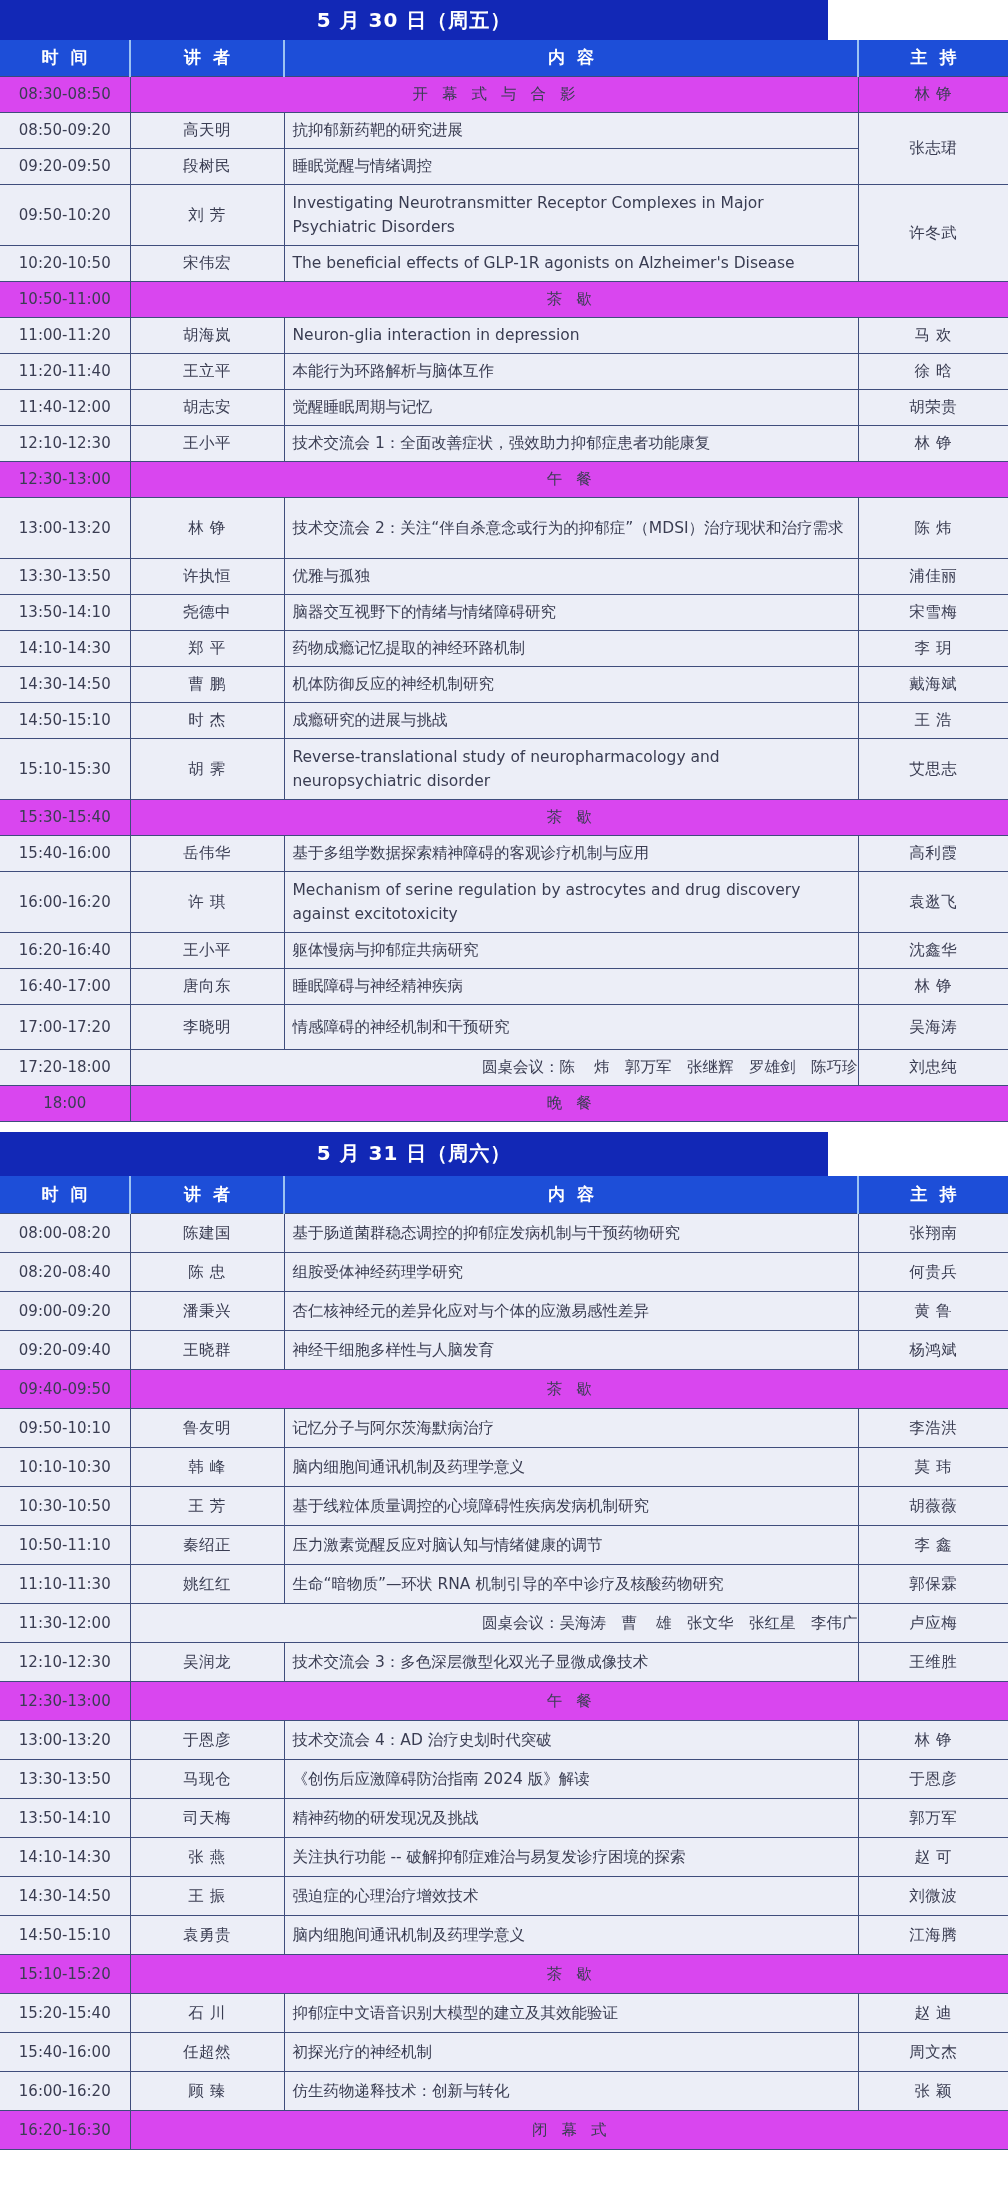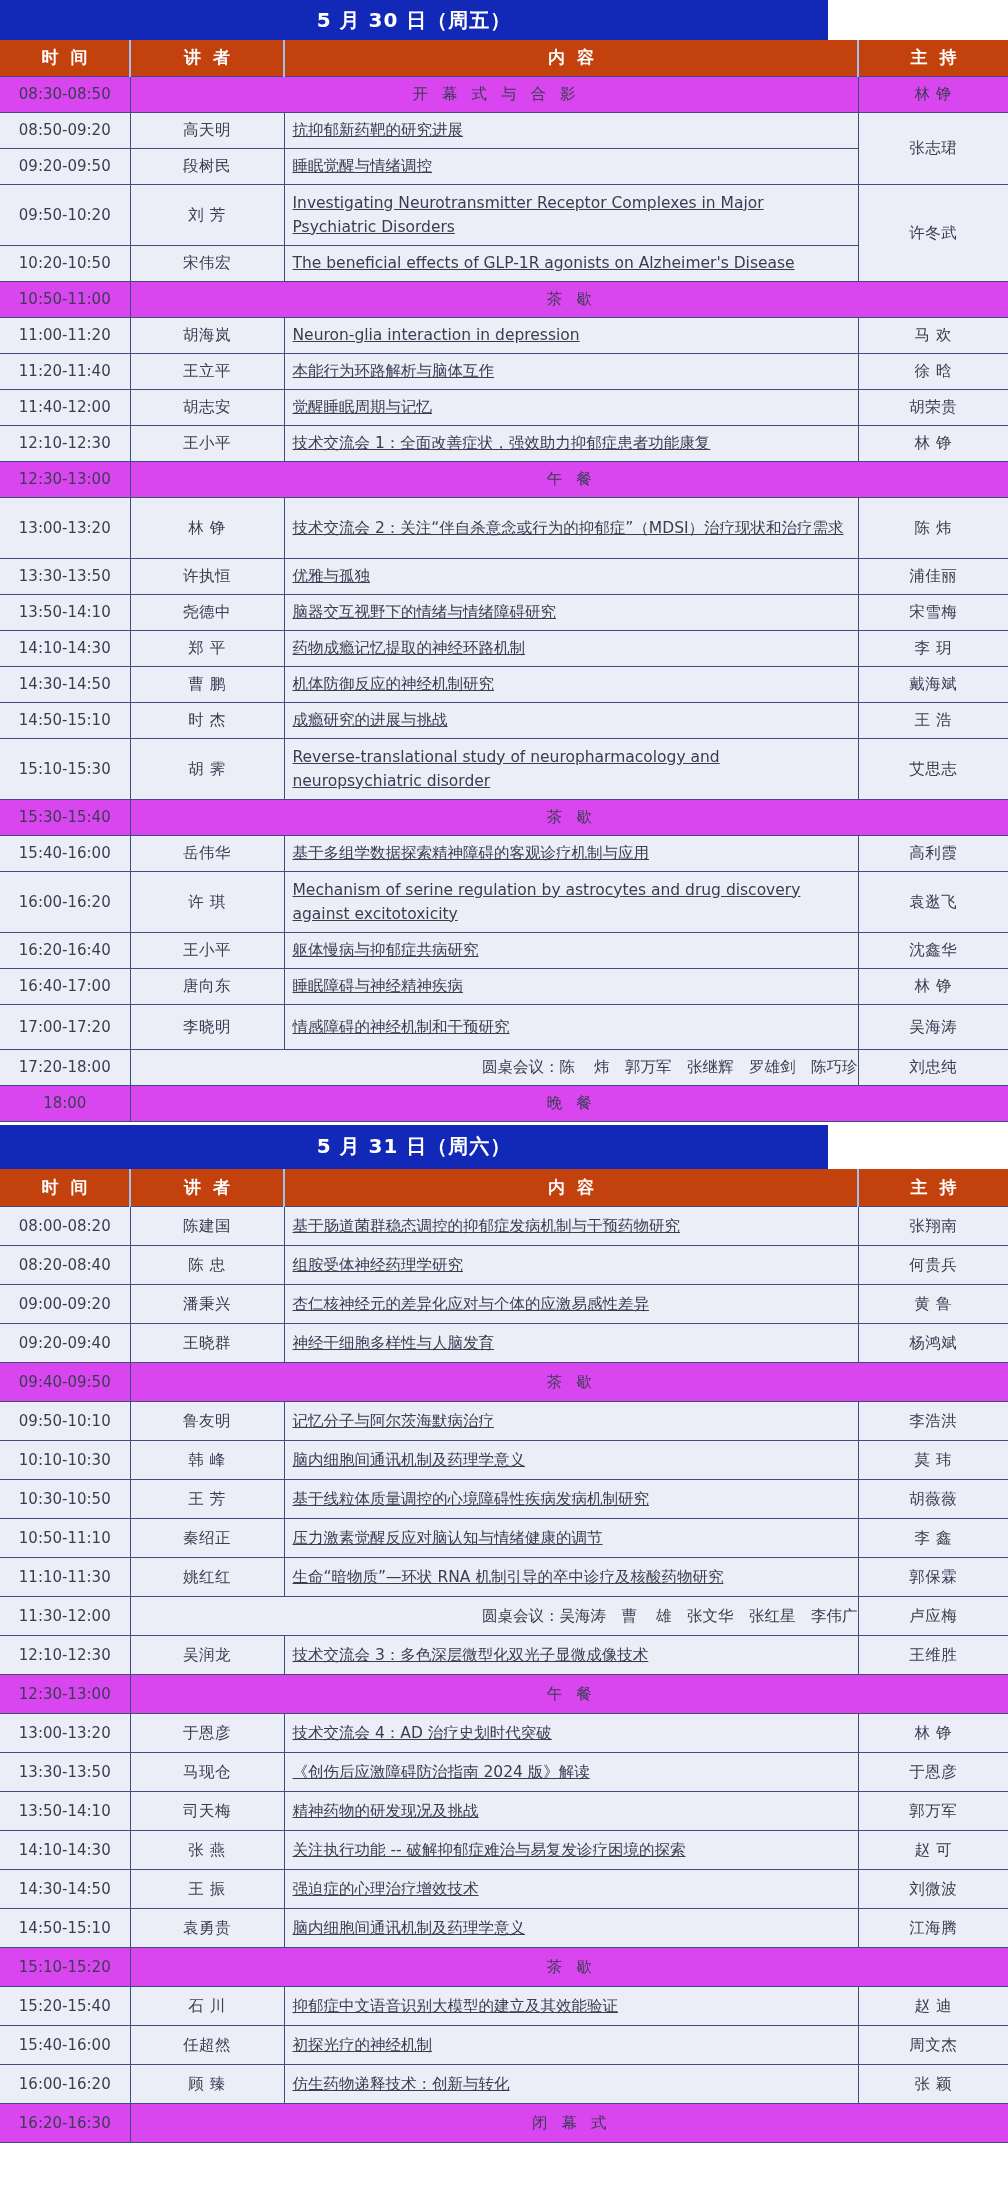--- a/index.html
+++ b/index.html
@@ -1,47 +1,47 @@
 <!DOCTYPE html>
 <html><head>
 <meta charset="utf-8">
 <style>
   * { box-sizing: border-box; margin: 0; padding: 0; }
   html, body { width: 1008px; height: 2189px; overflow: hidden; background: #ffffff; }
   body { font-family: "DejaVu Sans", "Liberation Sans", sans-serif; color: #3a3d52; }
   .day { width: 828px; }
-  .day + .day { margin-top: 3px; }
+  .day + .day { margin-top: 10px; }
   .day-title {
     height: 40px; background: #1228b6; color: #ffffff;
     font-weight: bold; font-size: 20px; letter-spacing: 1px;
     display: flex; align-items: center; justify-content: center;
   }
   .day2 .day-title { height: 44px; }
   table { border-collapse: collapse; width: 1008px; table-layout: fixed; }
   col.c-time { width: 130px; }
   col.c-speaker { width: 154px; }
   col.c-content { width: 574px; }
   col.c-host { width: 150px; }
   th {
-    background: #c2410c; color: #ffffff; font-weight: bold; font-size: 17px;
+    background: #1d4ed8; color: #ffffff; font-weight: bold; font-size: 17px;
     height: 36px; letter-spacing: 12px; text-indent: 12px;
     border-left: 2px solid #9cc2f2; border-bottom: 1px solid #3a4a7a;
   }
   th:first-child { border-left: none; }
   .day2 th { height: 38px; }
   td {
     background: #eceef7; font-size: 15.5px; color: #3a3d52;
     border: 1px solid #3f4d7c; height: 36px; line-height: 24px;
     vertical-align: middle; text-align: center;
   }
   .day2 td { height: 39px; }
   td:first-child { border-left: none; }
   td:last-child { border-right: none; }
   td.time { font-size: 15px; color: #3a3d52; }
-  td.content { text-align: left; padding: 4px 8px 4px 8px; text-decoration: underline; }
+  td.content { text-align: left; padding: 4px 8px 4px 8px; }
   td.content.two { height: 61px; }
   td.content.tall { height: 45px; }
   td.speaker, td.host { letter-spacing: 0.5px; }
   tr.break td { background: #d946ef; }
   tr.break td.label { letter-spacing: 14px; text-indent: 14px; }
   td.round { text-align: right; word-spacing: 14px; }
 </style>
 </head>
 <body>
 

